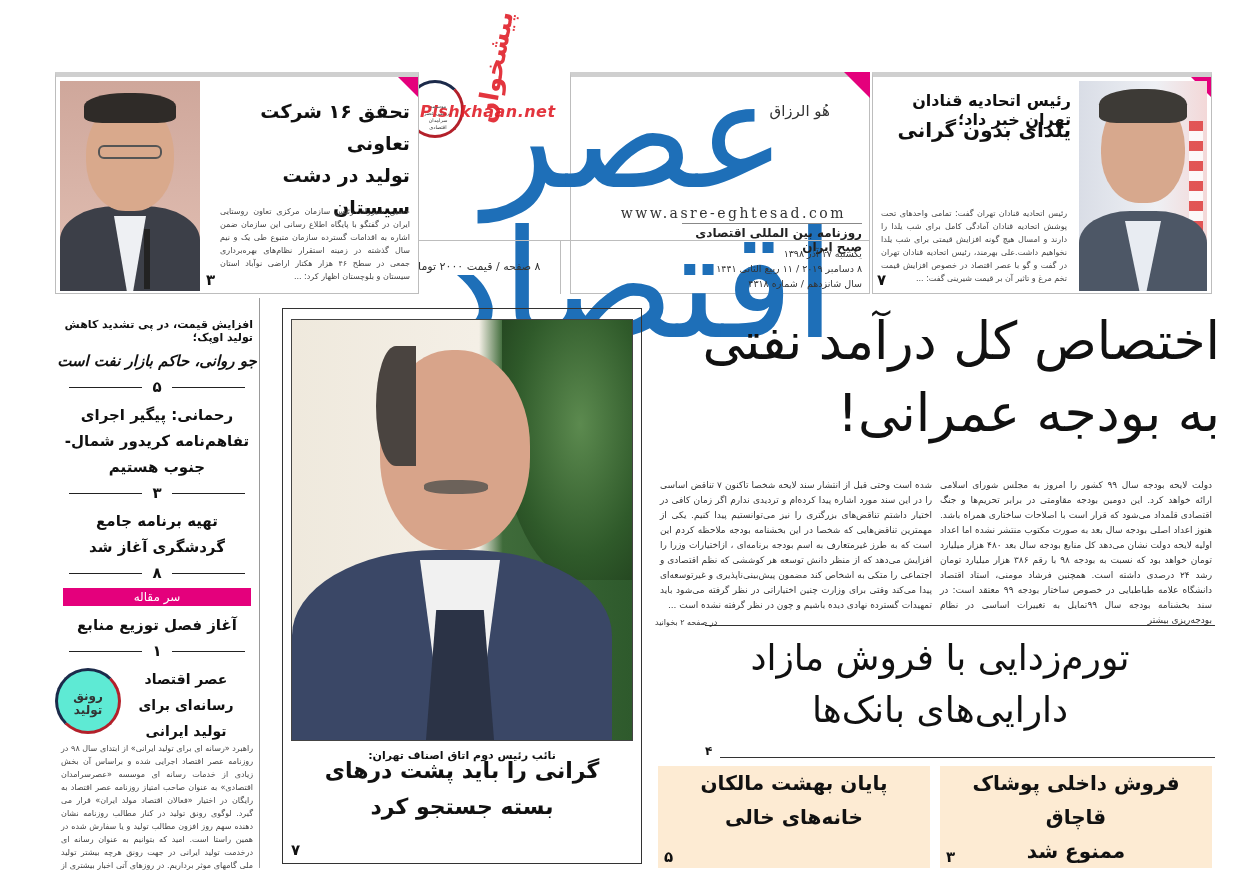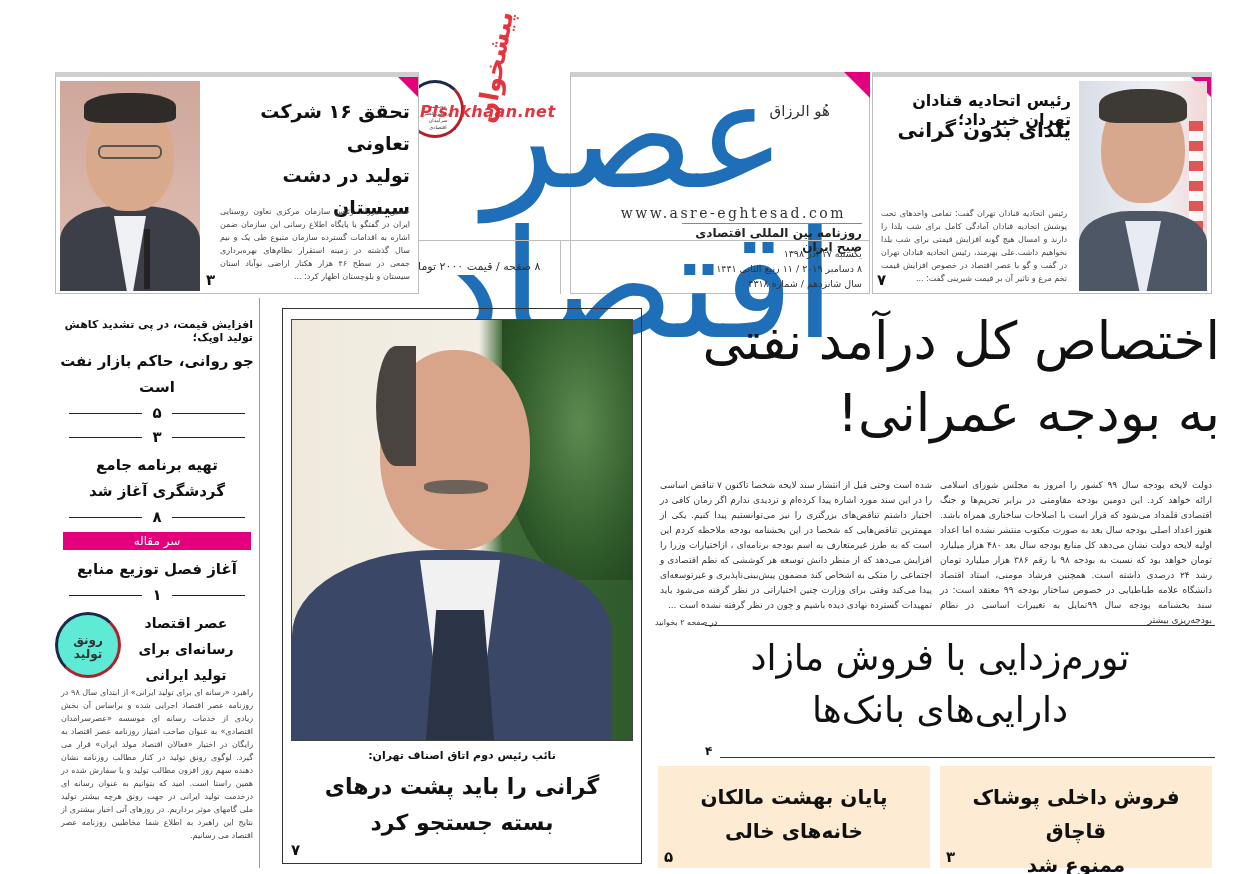--- a/index.html
+++ b/index.html
@@ -51,33 +51,33 @@
   .editorial-bar { background: #e4007c; color: #fff; font-size: 12px; height: 18px; line-height: 18px; margin: 2px 8px 6px 8px; }
   .rowlogo { position: relative; height: 70px; margin-top: 4px; }
   .rowlogo .badge { position: absolute; left: 0; top: 2px; width: 66px; height: 66px; border-radius: 50%; border: 3px solid #1b2a4a; border-right-color: #b3202a; border-bottom-color: #b3202a; background: #5eead4; }
   .rowlogo .badge span { position: absolute; left: 6px; top: 18px; width: 48px; font-size: 12px; font-weight: bold; color: #333; text-align: center; }
   .rowlogo .t { position: absolute; right: 8px; top: 0; width: 130px; font-size: 14px; font-weight: bold; line-height: 26px; text-align: center; }
 
   
   .center-box { position: absolute; left: 282px; top: 308px; width: 360px; height: 556px; border: 1.5px solid #333; }
   .center-photo { position: absolute; left: 8px; top: 10px; width: 342px; height: 422px; border: 1px solid #444; overflow: hidden; }
   .center-kicker { position: absolute; left: 0; width: 100%; top: 440px; text-align: center; font-size: 11px; font-weight: bold; direction: rtl; }
-  .center-hl { position: absolute; left: 0; width: 100%; top: 460px; text-align: center; font-size: 22px; font-weight: bold; line-height: 36px; direction: rtl; }
+  .center-hl { position: absolute; left: 0; width: 100%; top: 444px; text-align: center; font-size: 22px; font-weight: bold; line-height: 36px; direction: rtl; }
   .center-pg { position: absolute; left: 8px; bottom: 4px; }
 
   
   .lead-hl { position: absolute; left: 655px; top: 305px; width: 565px; text-align: right; direction: rtl; font-size: 52px; font-weight: normal; line-height: 72px; letter-spacing: -1px; }
   .lead-col { position: absolute; top: 478px; width: 280px; direction: rtl; font-size: 9px; line-height: 15px; color: #333; text-align: justify; }
   .cont { position: absolute; left: 655px; top: 618px; font-size: 8px; color: #333; direction: rtl; }
   .hr { position: absolute; border-top: 1.5px solid #333; }
 
   .second-hl { position: absolute; left: 660px; top: 632px; width: 560px; text-align: center; direction: rtl; font-size: 36px; line-height: 52px; font-weight: normal; color: #111; }
 
   .cream { position: absolute; background: #fdebd3; top: 766px; height: 102px; direction: rtl; text-align: center; }
-  .cream .t { font-size: 20px; font-weight: bold; line-height: 34px; padding-top: 14px; }
+  .cream .t { font-size: 20px; font-weight: bold; line-height: 34px; }
   .cream .pg { position: absolute; left: 6px; bottom: 2px; }
 </style>
 </head>
 <body>
 
 <div class="top-box" style="left:872px; width:340px;">
   <div class="corner tr"></div>
   <div class="photo" style="right:4px; top:4px; width:128px; height:210px;">
     <div class="bg" style="background:linear-gradient(90deg,#d9dde6 0%,#eef0f4 60%,#f3d8d8 100%);"></div>
     <div class="abs" style="right:4px; top:40px; width:14px; height:120px; background:repeating-linear-gradient(180deg,#d33 0 10px,#fff 10px 20px); opacity:.8;"></div>
@@ -129,26 +129,27 @@
   <div class="hl rtl" style="position:absolute; right:8px; top:18px; width:190px; text-align:right; font-size:19px; line-height:32px;">
     <div>تحقق ۱۶ شرکت تعاونی</div>
     <div>تولید در دشت سیستان</div>
   </div>
   <div class="body-text rtl" style="position:absolute; right:8px; top:128px; width:190px; font-size:8px; line-height:13px;">حسین شیرزاد، رئیس سازمان مرکزی تعاون روستایی ایران در گفتگو با پایگاه اطلاع رسانی این سازمان ضمن اشاره به اقدامات گسترده سازمان متبوع طی یک و نیم سال گذشته در زمینه استقرار نظام‌های بهره‌برداری جمعی در سطح ۴۶ هزار هکتار اراضی نوآباد استان سیستان و بلوچستان اظهار کرد: ...</div>
   <div class="pgnum" style="position:absolute; left:150px; bottom:4px;">۳</div>
 </div>
 
 <div class="left-col">
   <div class="left-kicker">افزایش قیمت، در پی تشدید کاهش تولید اوپک؛</div>
-  <div class="left-hl" style="margin-top:4px;">جو روانی، حاکم بازار نفت است</div>
+  <div class="left-hl" style="margin-top:4px;font-style:italic;">جو روانی، حاکم بازار نفت است</div>
   <div class="sep">
       <span class="line"></span>
       <span class="n">۵</span>
       <span class="line"></span>
     </div>
+  <div class="left-hl">رحمانی: پیگیر اجرای تفاهم‌نامه کریدور شمال- جنوب هستیم</div>
   <div class="sep">
       <span class="line"></span>
       <span class="n">۳</span>
       <span class="line"></span>
     </div>
   <div class="left-hl" style="padding:0 20px;">تهیه برنامه جامع گردشگری آغاز شد</div>
   <div class="sep">
       <span class="line"></span>
       <span class="n">۸</span>
       <span class="line"></span>

